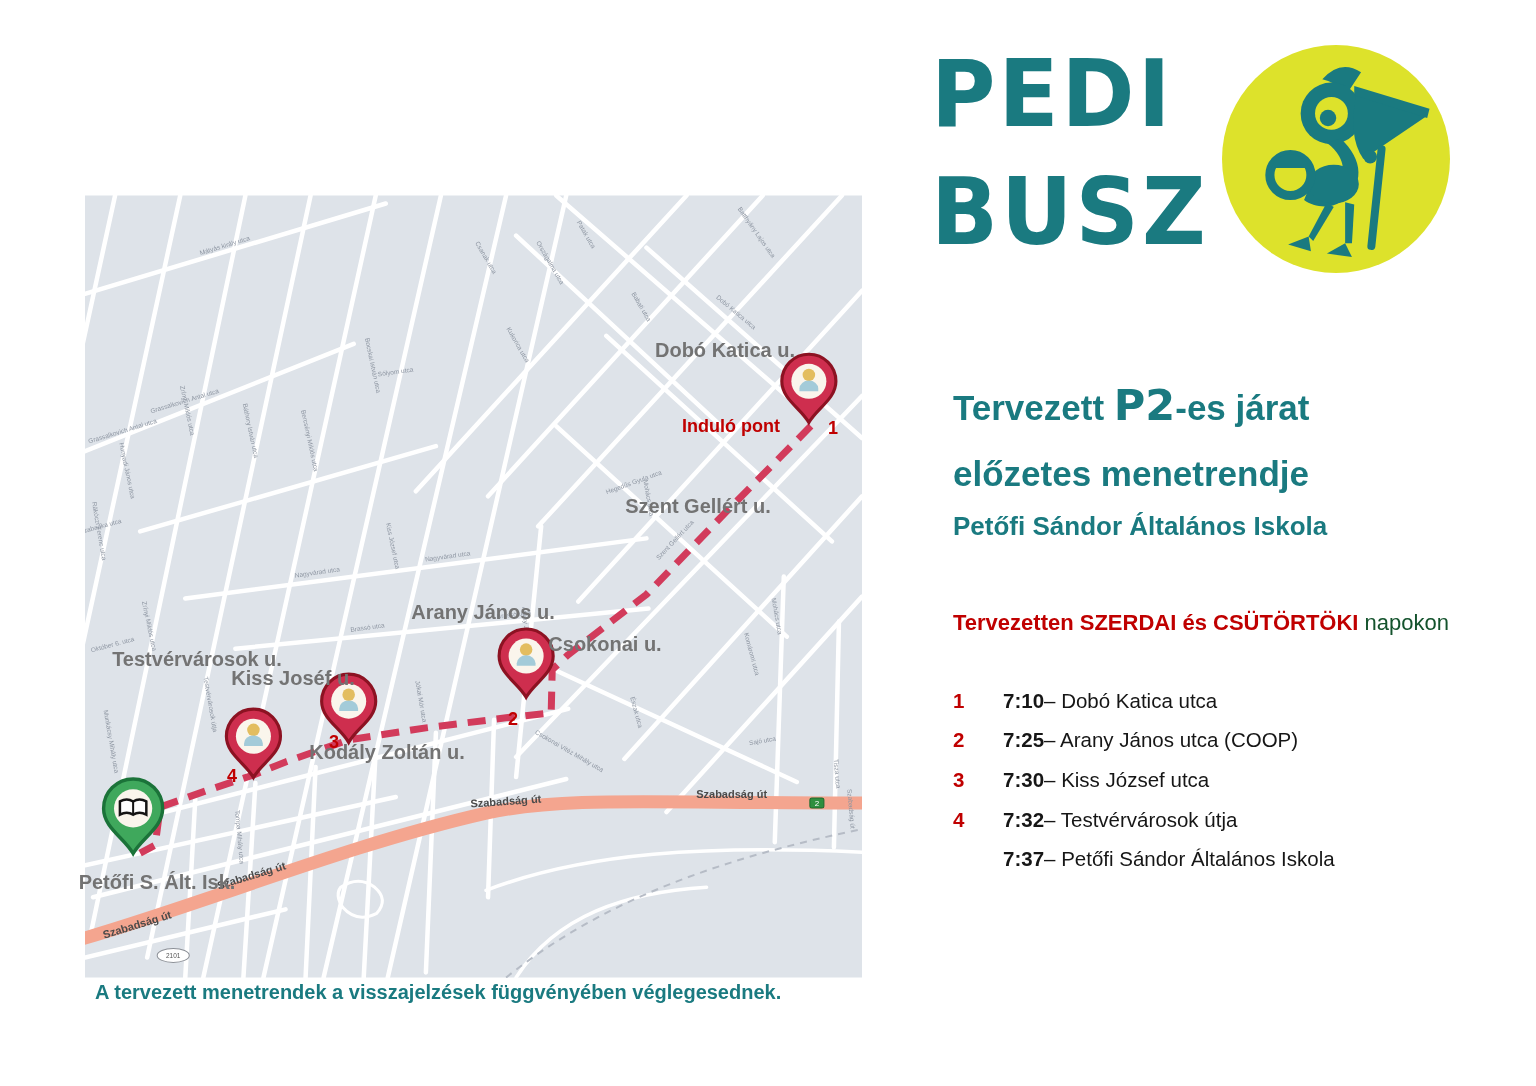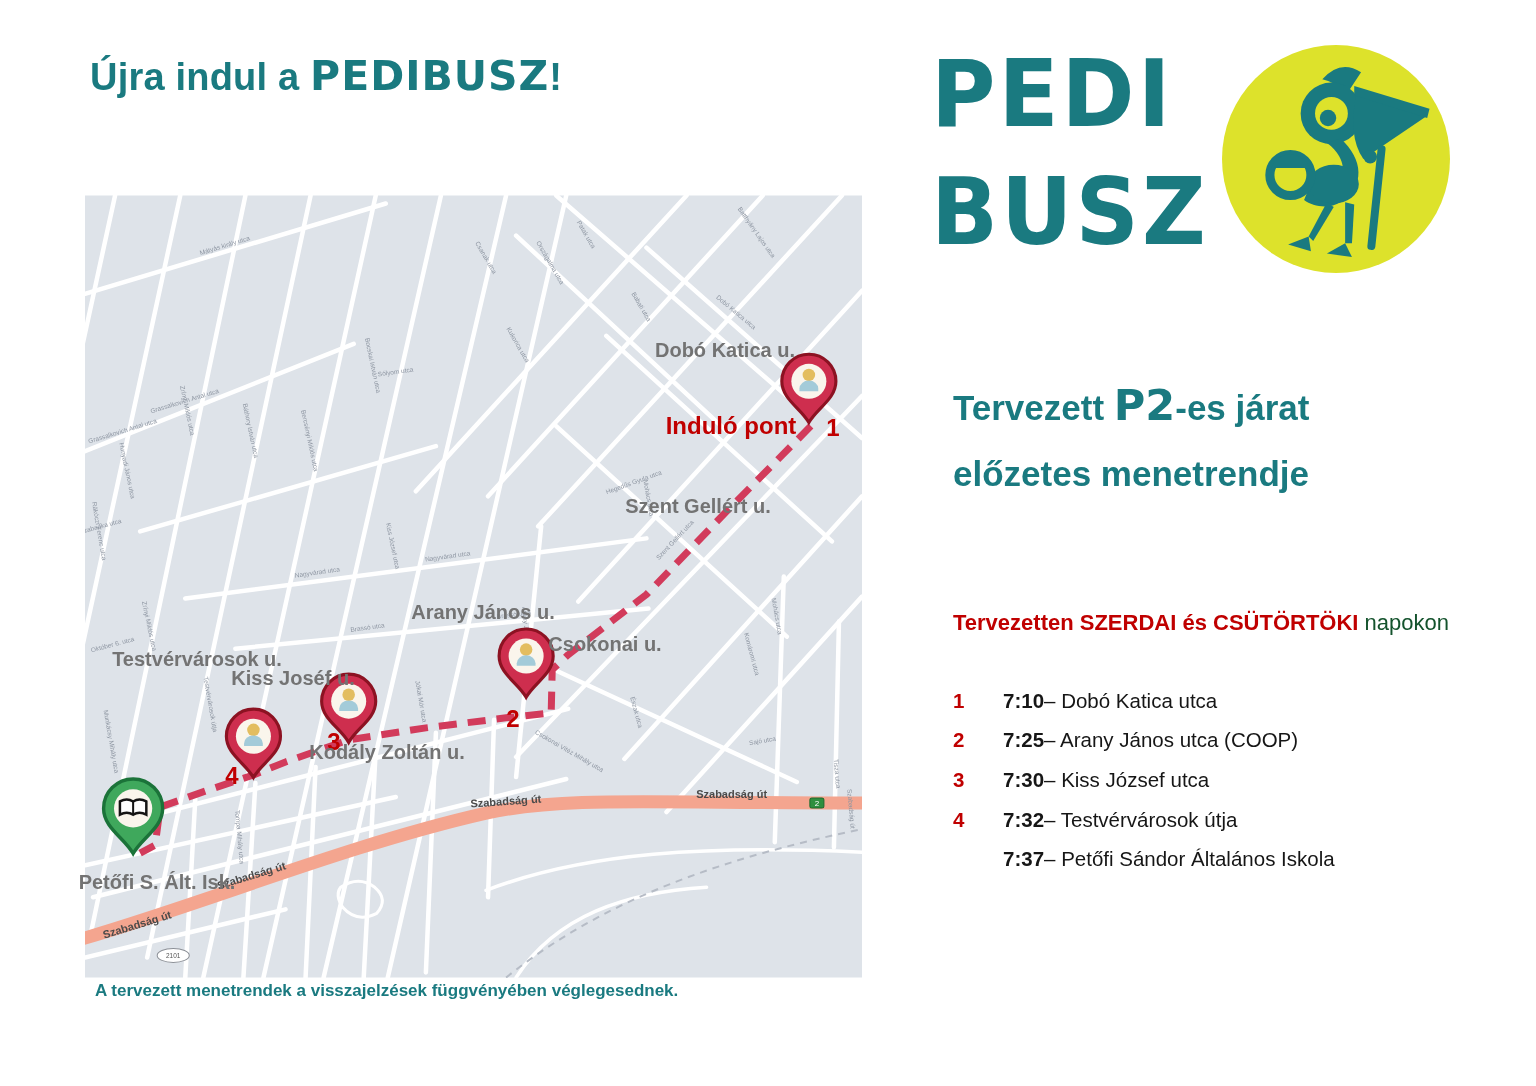--- a/index.html
+++ b/index.html
@@ -34,31 +34,30 @@
   .schedule .row{height:39.6px;display:flex;align-items:center;}
   .schedule .num{width:50px;color:var(--red);font-weight:800;}
   .schedule .time{font-weight:800;}
 
   
   .map{left:85px;top:195px;width:777px;height:783px;}
   .map svg{width:100%;height:100%;display:block;}
   .streets{stroke:#fff;fill:none;stroke-linecap:round;}
   .maplabel{position:absolute;transform:translate(-50%,-50%);white-space:nowrap;
     font-weight:800;color:#737373;font-size:20px;}
-  .maplabel.red{color:var(--red);font-size:24px;}
+  .maplabel.red{color:var(--red);font-size:18px;}
   .minor{fill:#8e96a2;font-size:6.5px;font-family:"Liberation Sans",sans-serif;}
   .roadlbl{fill:#4a4a4a;font-size:11px;font-weight:700;font-family:"Liberation Sans",sans-serif;}
 
-  .caption{left:95px;top:981px;color:var(--teal);font-weight:800;font-size:17px;}
+  .caption{left:95px;top:981px;color:var(--teal);font-weight:800;font-size:20px;}
 </style>
 </head>
 <body>
 
 <div class="abs headline">
-  <div><span>Újra indul a </span><span class="stencil">PEDIBUSZ</span><span>!</span></div>
 </div>
 
 <div class="abs logo-text">
   <div>PEDI</div>
   <div>BUSZ</div>
 </div>
 <div class="abs logo-badge">
   <svg viewBox="0 0 100 100">
     <g fill="#1a7a80" stroke="none">
       <path d="M44,15 q8,-9 17,-3 l-6,9 q-6,-5 -11,-6 z"></path>
@@ -77,20 +76,21 @@
       <path d="M54,87 l-8,4.5 11,1.5 z"></path>
       <rect x="66" y="44" width="3.5" height="46" rx="1.5" transform="rotate(6 68 67)"></rect>
       <circle cx="65" cy="49" r="3"></circle>
     </g>
   </svg>
 </div>
 
 <div class="abs title-block">
   <div class="big"><span>Tervezett </span><span class="p2">P2</span><span>-es járat</span></div>
   <div class="big">előzetes menetrendje</div>
+  <div class="sub">Petőfi Sándor Általános Iskola</div>
 </div>
 
 <div class="abs days-line">
   <span class="hl">Tervezetten SZERDAI és CSÜTÖRTÖKI</span><span class="rest"> napokon</span>
 </div>
 
 <div class="abs schedule" id="schedule">
     <div class="row">
       <span class="num">1</span>
       <span class="time">7:10</span>

